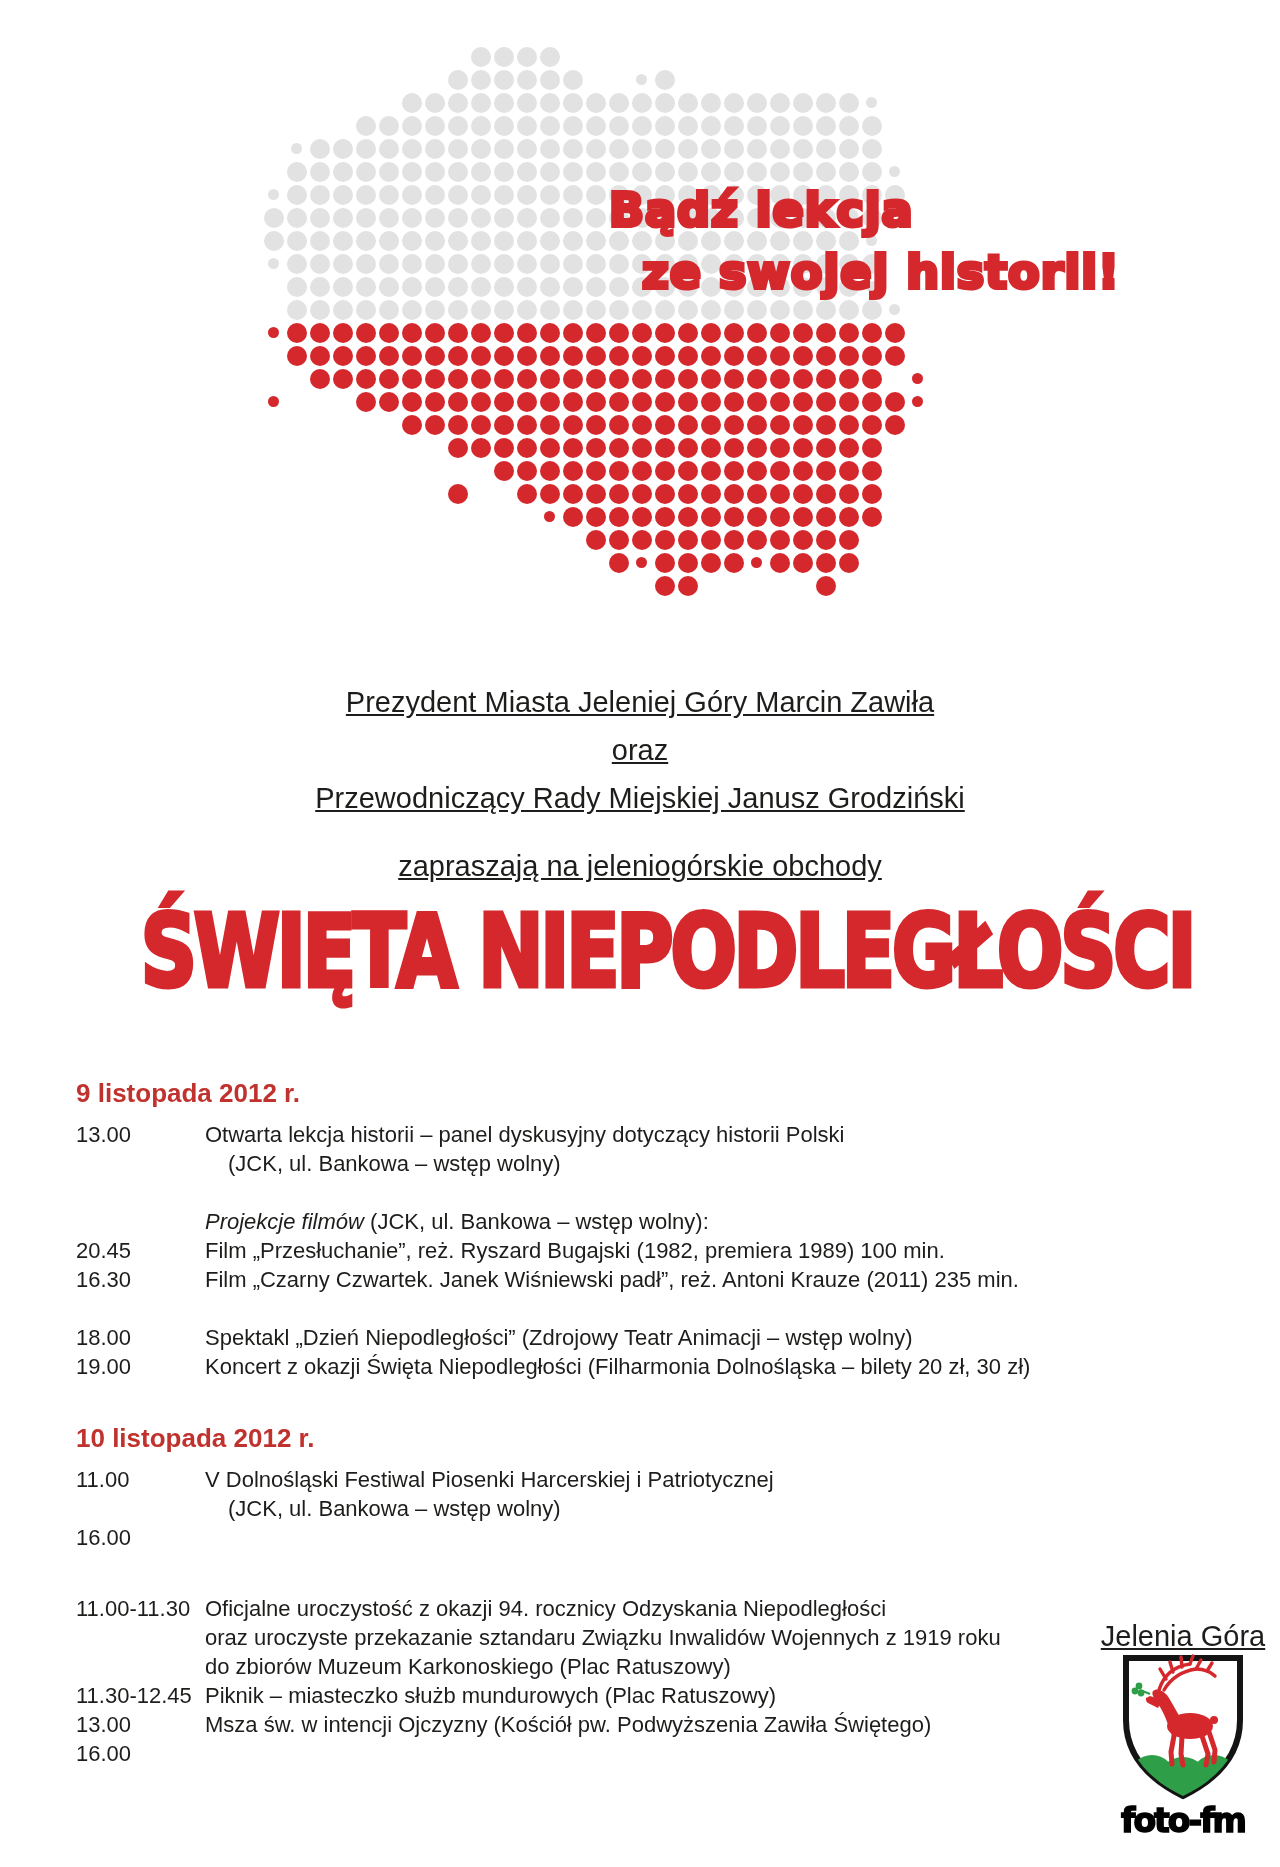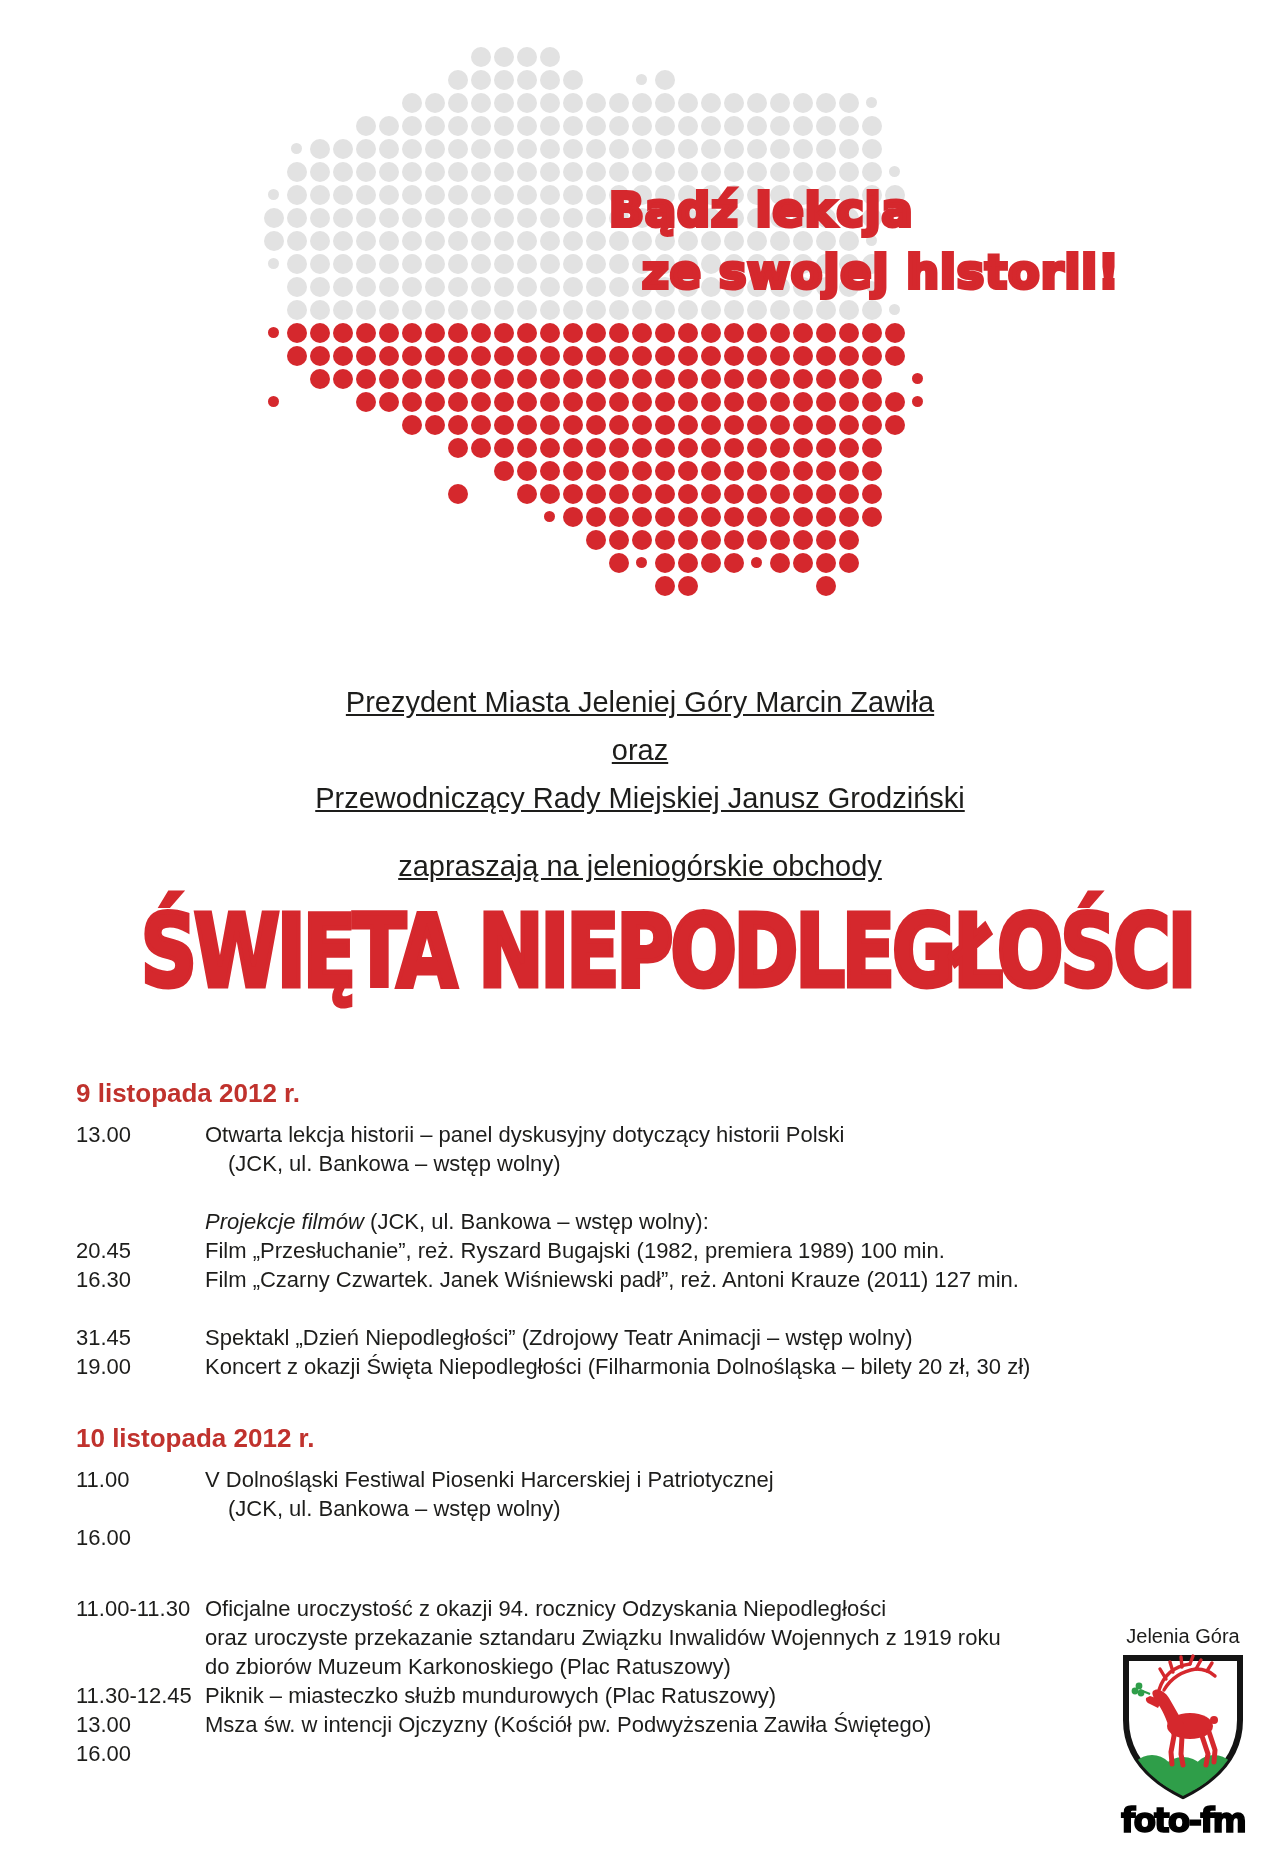--- a/index.html
+++ b/index.html
@@ -41,21 +41,21 @@
   }
   .row{display:flex;}
   .row.gap{margin-top:29px;}
   .time{width:129px;flex:none;}
   .desc{flex:1;}
   .desc i{font-style:italic;}
   .cont{}
   .cont.ind{padding-left:23px;}
   
   .logo{position:absolute;left:1088px;top:1622px;width:190px;text-align:center;}
-  .logo-city{font-size:20px;letter-spacing:0px;color:#1d1d1b;line-height:28px;}
+  .logo-city{font-size:29px;letter-spacing:0px;color:#1d1d1b;line-height:28px;text-decoration:underline;}
   .logo-shield{display:block;margin:2px auto 0 auto;}
   .logo-brand{
     font-family:"DejaVu Sans", sans-serif;font-weight:bold;font-size:33px;
     color:#000;-webkit-text-stroke:1.5px #000;letter-spacing:-2px;line-height:34px;margin-top:0px;
   }
 </style>
 </head>
 <body>
 
 <div class="map-wrap">
@@ -586,25 +586,25 @@
       </div>
       <div class="row">
         <div class="time">20.45</div>
         <div class="desc">
           <div>Film „Przesłuchanie”, reż. Ryszard Bugajski (1982, premiera 1989) 100 min.</div>
         </div>
       </div>
       <div class="row">
         <div class="time">16.30</div>
         <div class="desc">
-          <div>Film „Czarny Czwartek. Janek Wiśniewski padł”, reż. Antoni Krauze (2011) 127 min.</div>
+          <div>Film „Czarny Czwartek. Janek Wiśniewski padł”, reż. Antoni Krauze (2011) 235 min.</div>
         </div>
       </div>
       <div class="row gap">
-        <div class="time">31.45</div>
+        <div class="time">18.00</div>
         <div class="desc">
           <div>Spektakl „Dzień Niepodległości” (Zdrojowy Teatr Animacji – wstęp wolny)</div>
         </div>
       </div>
       <div class="row">
         <div class="time">19.00</div>
         <div class="desc">
           <div>Koncert z okazji Święta Niepodległości (Filharmonia Dolnośląska – bilety 20 zł, 30 zł)</div>
         </div>
       </div>

